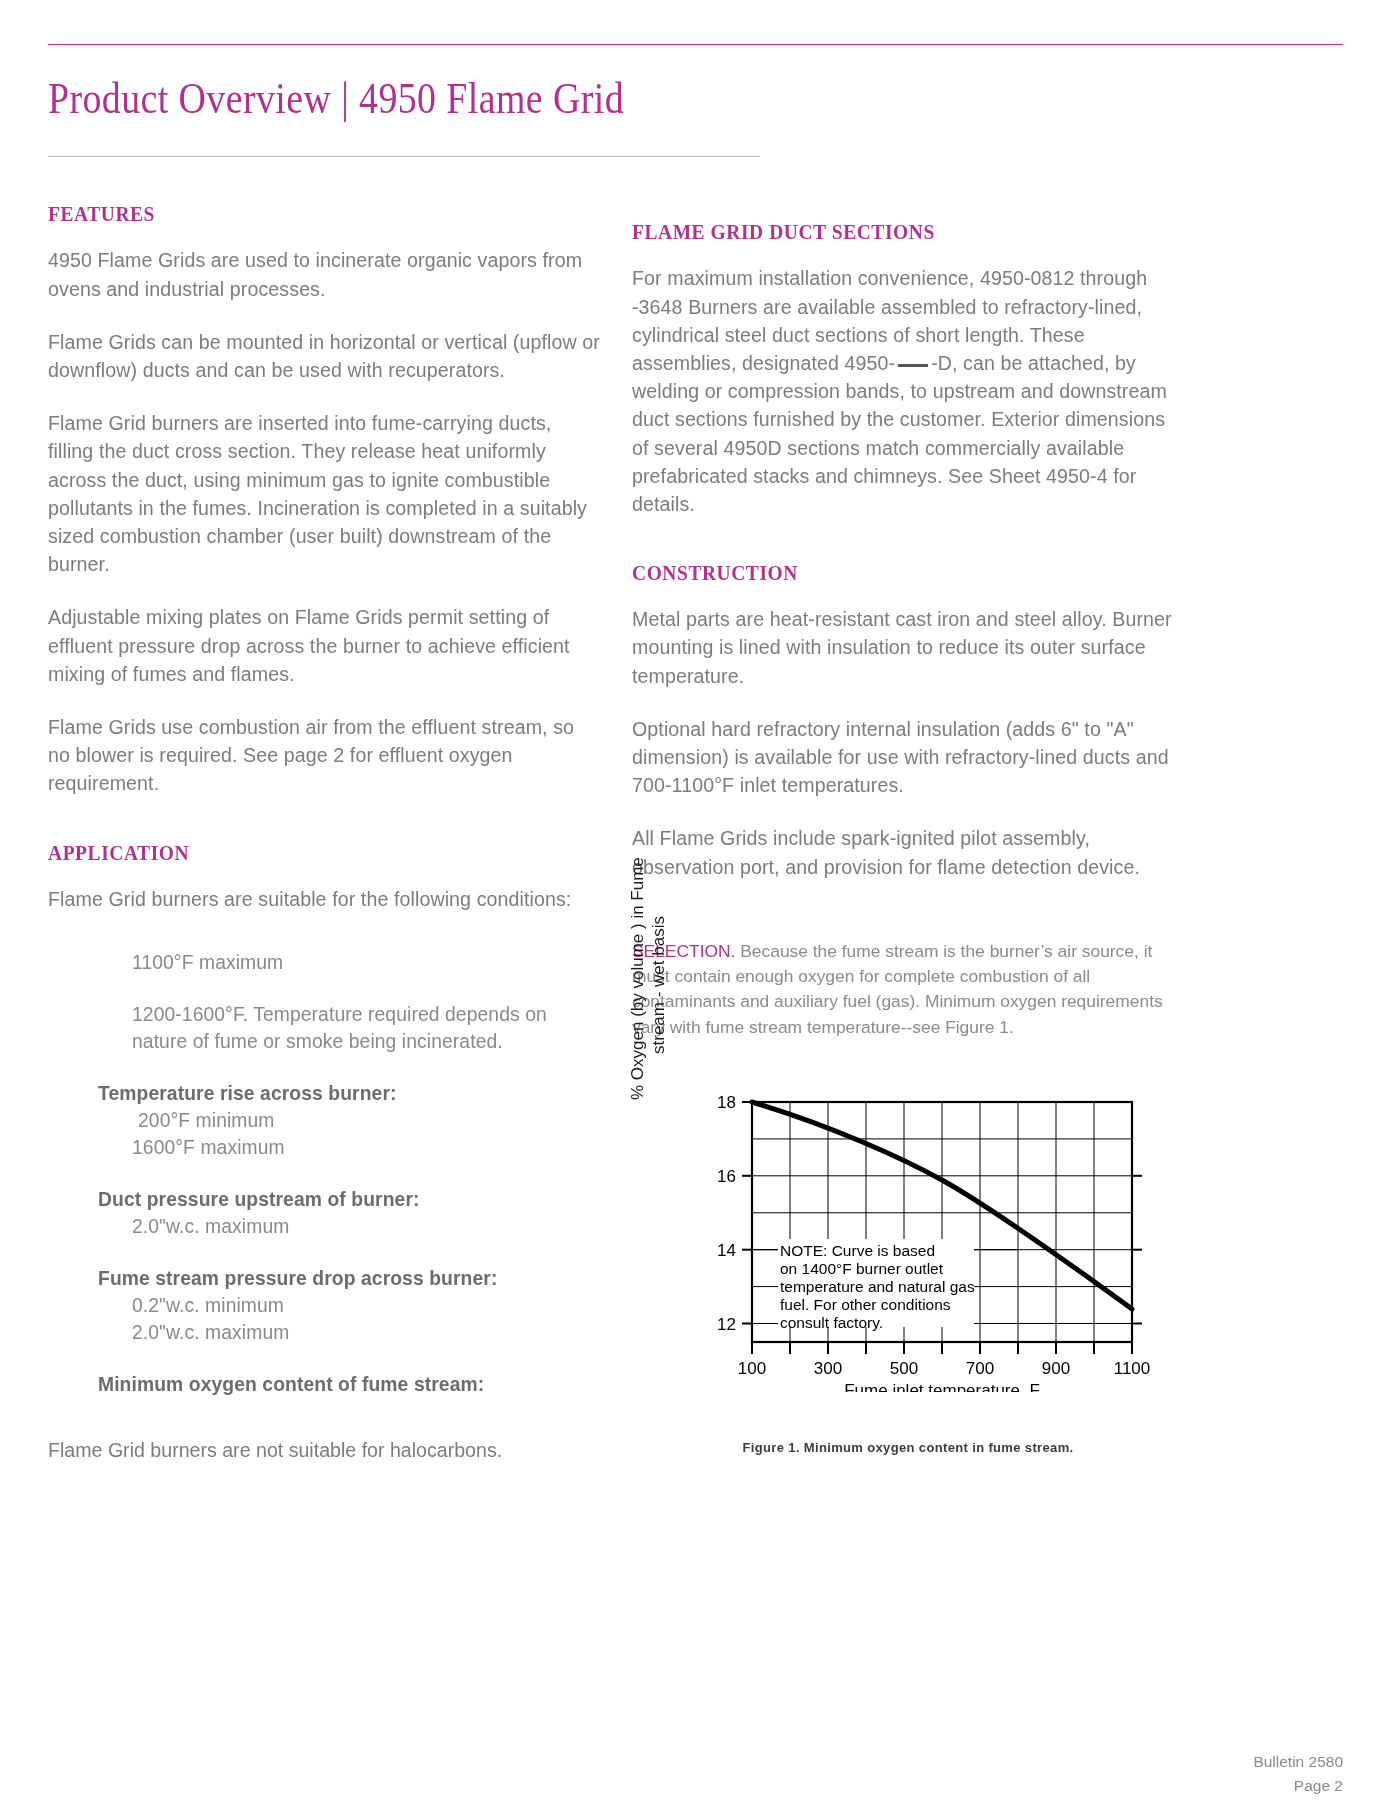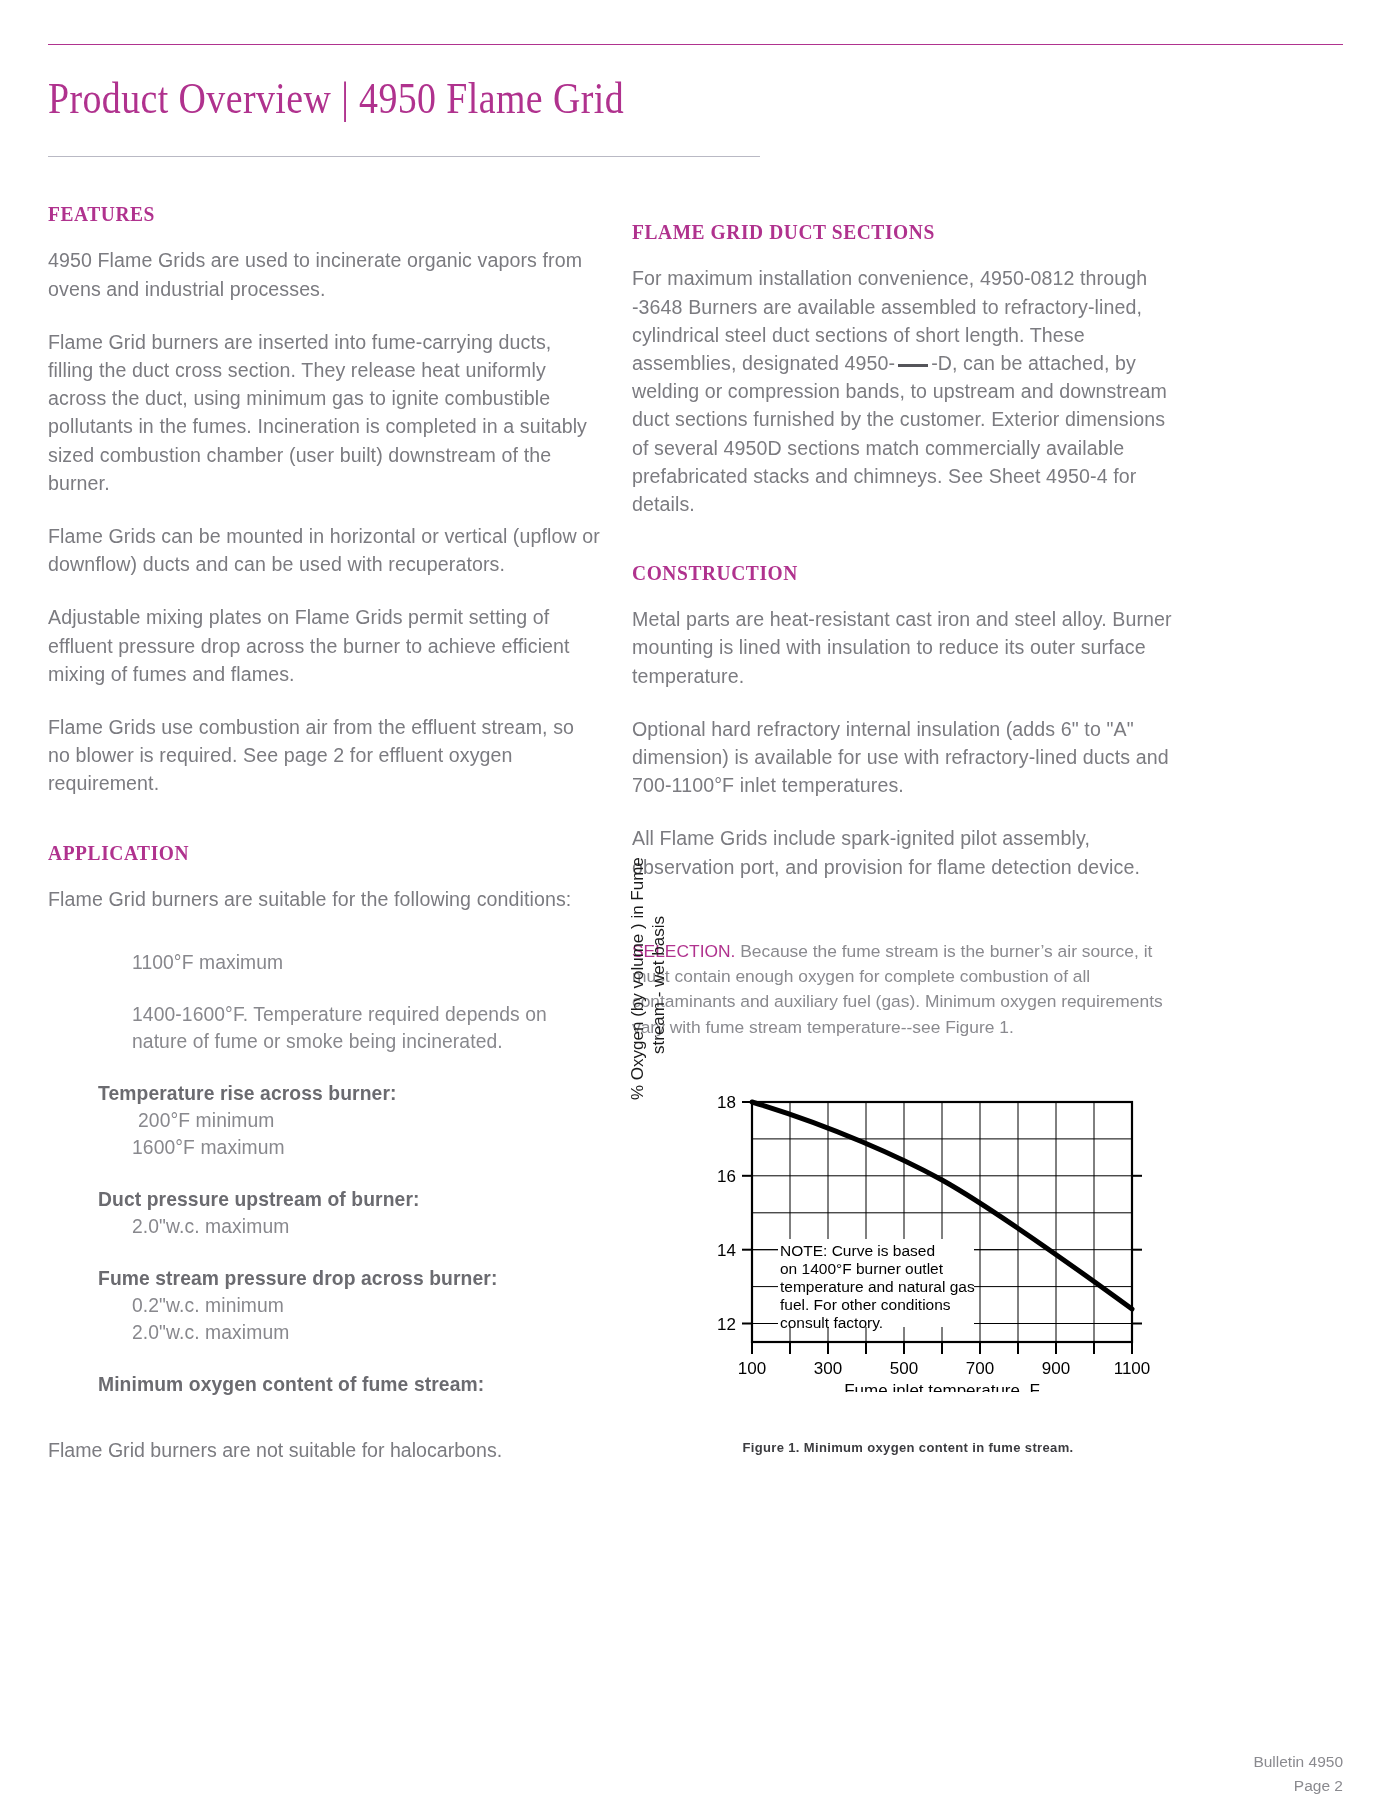--- a/index.html
+++ b/index.html
@@ -179,37 +179,37 @@
   <h1 class="doc-title">Product Overview | 4950 Flame Grid</h1>
   <div class="rule-under"></div>
 
   <div class="columns">
 
     <div class="col-left">
 
       <h2 class="sec-head">FEATURES</h2>
 
       <p class="body">4950 Flame Grids are used to incinerate organic vapors from ovens and industrial processes.</p>
+      <p class="body">Flame Grids can be mounted in horizontal or vertical (upflow or downflow) ducts and can be used with recuperators.</p>
       <p class="body">Flame Grid burners are inserted into fume-carrying ducts, filling the duct cross section. They release heat uniformly across the duct, using minimum gas to ignite combustible pollutants in the fumes. Incineration is completed in a suitably sized combustion chamber (user built) downstream of the burner.</p>
-      <p class="body">Flame Grids can be mounted in horizontal or vertical (upflow or downflow) ducts and can be used with recuperators.</p>
       <p class="body">Adjustable mixing plates on Flame Grids permit setting of effluent pressure drop across the burner to achieve efficient mixing of fumes and flames.</p>
       <p class="body">Flame Grids use combustion air from the effluent stream, so no blower is required. See page 2 for effluent oxygen requirement.</p>
 
       <h2 class="sec-head spaced-top">APPLICATION</h2>
 
       <p class="body tight">Flame Grid burners are suitable for the following conditions:</p>
 
       <div class="spec-list">
 
         <div class="spec-item">
           <div class="spec-val">1100°F maximum</div>
         </div>
 
         <div class="spec-item">
-          <div class="spec-val">1400-1600°F. Temperature required depends on nature of fume or smoke being incinerated.</div>
+          <div class="spec-val">1200-1600°F. Temperature required depends on nature of fume or smoke being incinerated.</div>
         </div>
 
         <div class="spec-item">
           <div class="spec-title">Temperature rise across burner:</div>
           <div class="spec-val nudge">200°F minimum</div>
           <div class="spec-val">1600°F maximum</div>
         </div>
 
         <div class="spec-item">
           <div class="spec-title">Duct pressure upstream of burner:</div>
@@ -331,17 +331,17 @@
           <line x1="342" y1="157.7" x2="386" y2="157.7" stroke="#000" stroke-width="1"></line>
         </svg>
 
         <div class="figure-caption">Figure 1.  Minimum oxygen content in fume stream.</div>
       </div>
 
     </div>
   </div>
 
   <div class="footer">
-    <div>Bulletin 4950</div>
+    <div>Bulletin 2580</div>
     <div>Page 2</div>
   </div>
 
 </div>
 
 </body></html>

